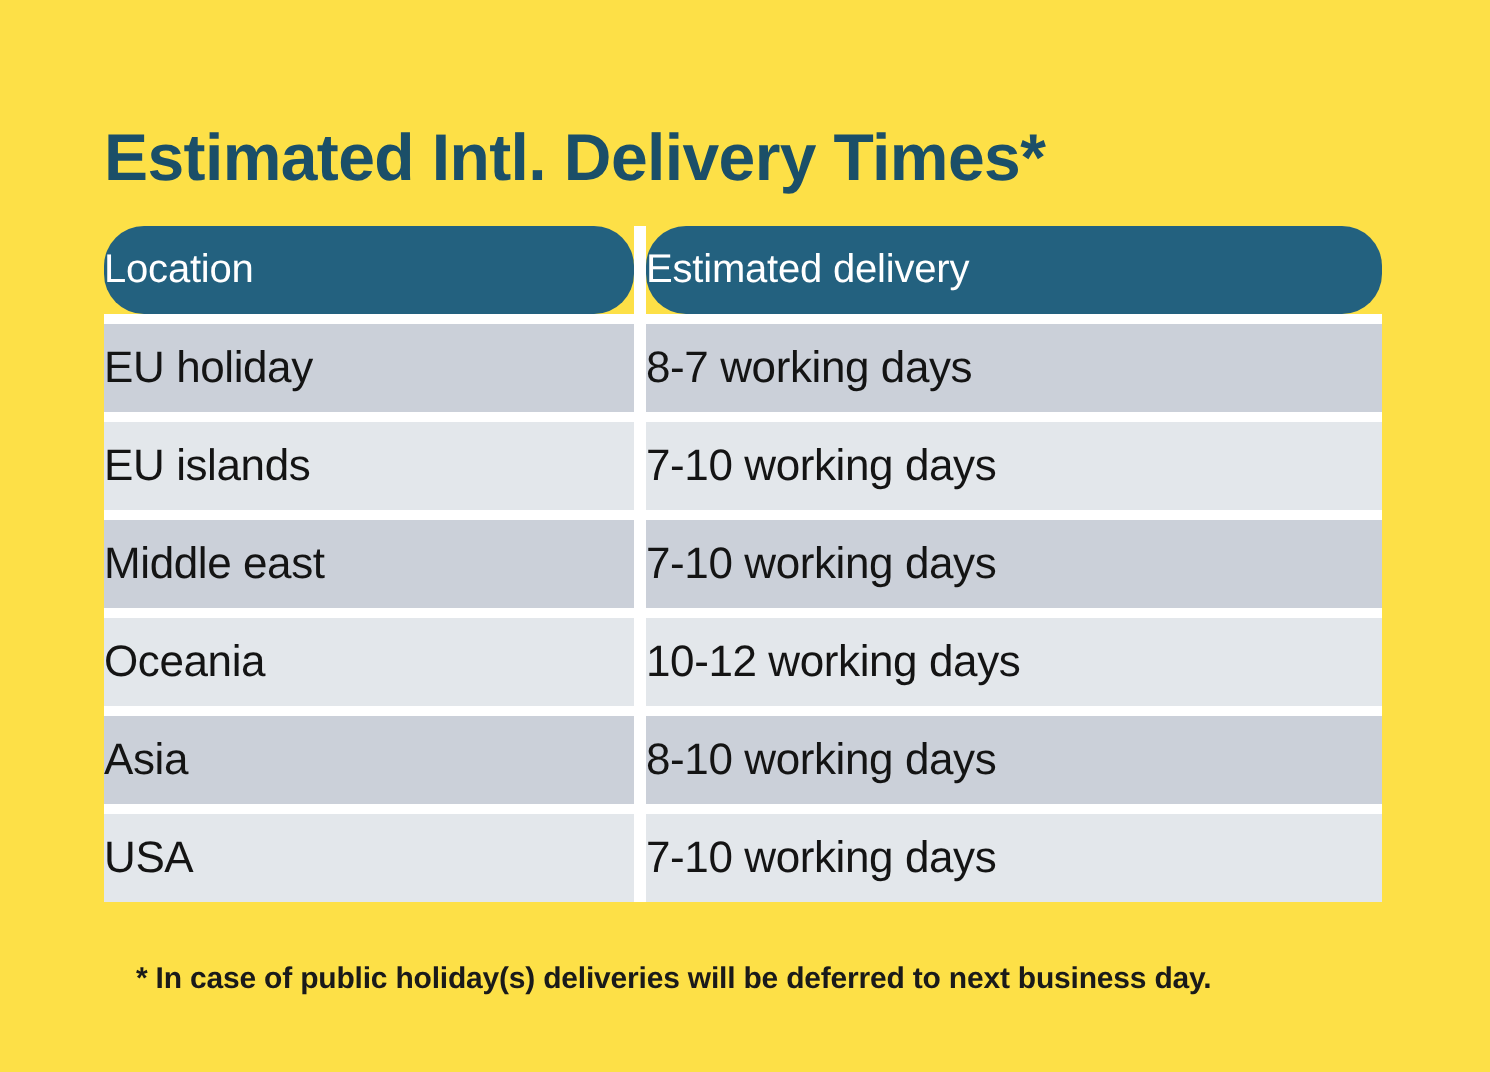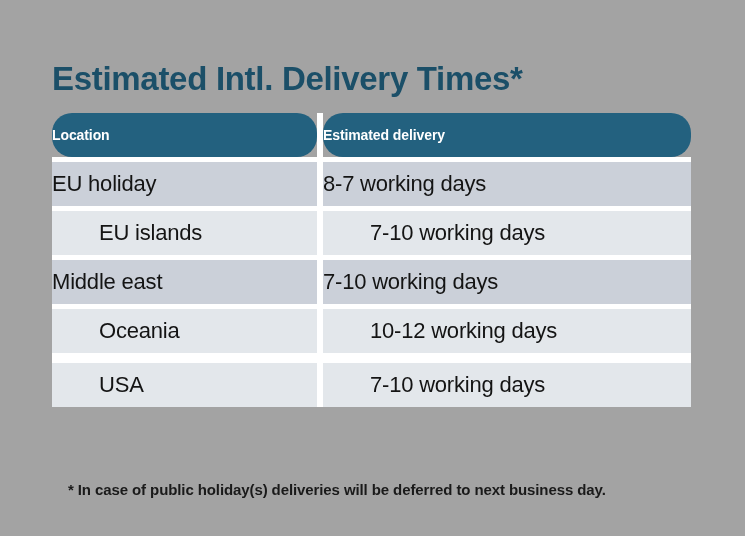--- a/index.html
+++ b/index.html
@@ -14,21 +14,21 @@
     overflow: hidden;
     position: relative;
   }
 
   .page {
     position: absolute;
     left: 0;
     top: 0;
     width: 745px;
     height: 536px;
-    background: #a3a3a3;
+    background: #fde047;
   }
 
   .page-title {
     position: absolute;
     left: 52px;
     top: 36px;
     font-size: 33px;
     font-weight: 700;
     letter-spacing: -0.3px;
     color: #1b4f68;
@@ -53,22 +53,22 @@
   .delivery-table th,
   .delivery-table td {
     padding: 0;
     margin: 0;
     vertical-align: middle;
   }
 
   .head-cell {
     background: #23617f;
     color: #ffffff;
-    font-size: 14px;
-    font-weight: 700;
+    font-size: 20px;
+    font-weight: 400;
     height: 44px;
     padding: 0 14px;
     text-align: left;
     letter-spacing: -0.1px;
     white-space: nowrap;
     border-radius: 20px;
   }
 
   .gap-cell {
     background: #ffffff;
@@ -86,21 +86,21 @@
     padding: 0 14px;
     font-size: 22px;
     font-weight: 400;
     color: #141414;
     text-align: left;
     letter-spacing: -0.2px;
     white-space: nowrap;
   }
 
   tr.row-dark .body-cell  { background: #cbd0d9; }
-  tr.row-light .body-cell { background: #e3e7eb; padding-left: 47px; }
+  tr.row-light .body-cell { background: #e3e7eb; }
 
   .footnote {
     position: absolute;
     left: 68px;
     top: 481px;
     font-size: 15px;
     font-weight: 700;
     color: #1a1a1a;
     letter-spacing: -0.1px;
     white-space: nowrap;
@@ -175,20 +175,25 @@
         <td class="gap-cell"></td>
         <td class="body-cell">10-12 working days</td>
       </tr>
 
       <tr class="row-sep">
         <td></td>
         <td></td>
         <td></td>
       </tr>
 
+      <tr class="row-dark">
+        <td class="body-cell">Asia</td>
+        <td class="gap-cell"></td>
+        <td class="body-cell">8-10 working days</td>
+      </tr>
 
       <tr class="row-sep">
         <td></td>
         <td></td>
         <td></td>
       </tr>
 
       <tr class="row-light">
         <td class="body-cell">USA</td>
         <td class="gap-cell"></td>

